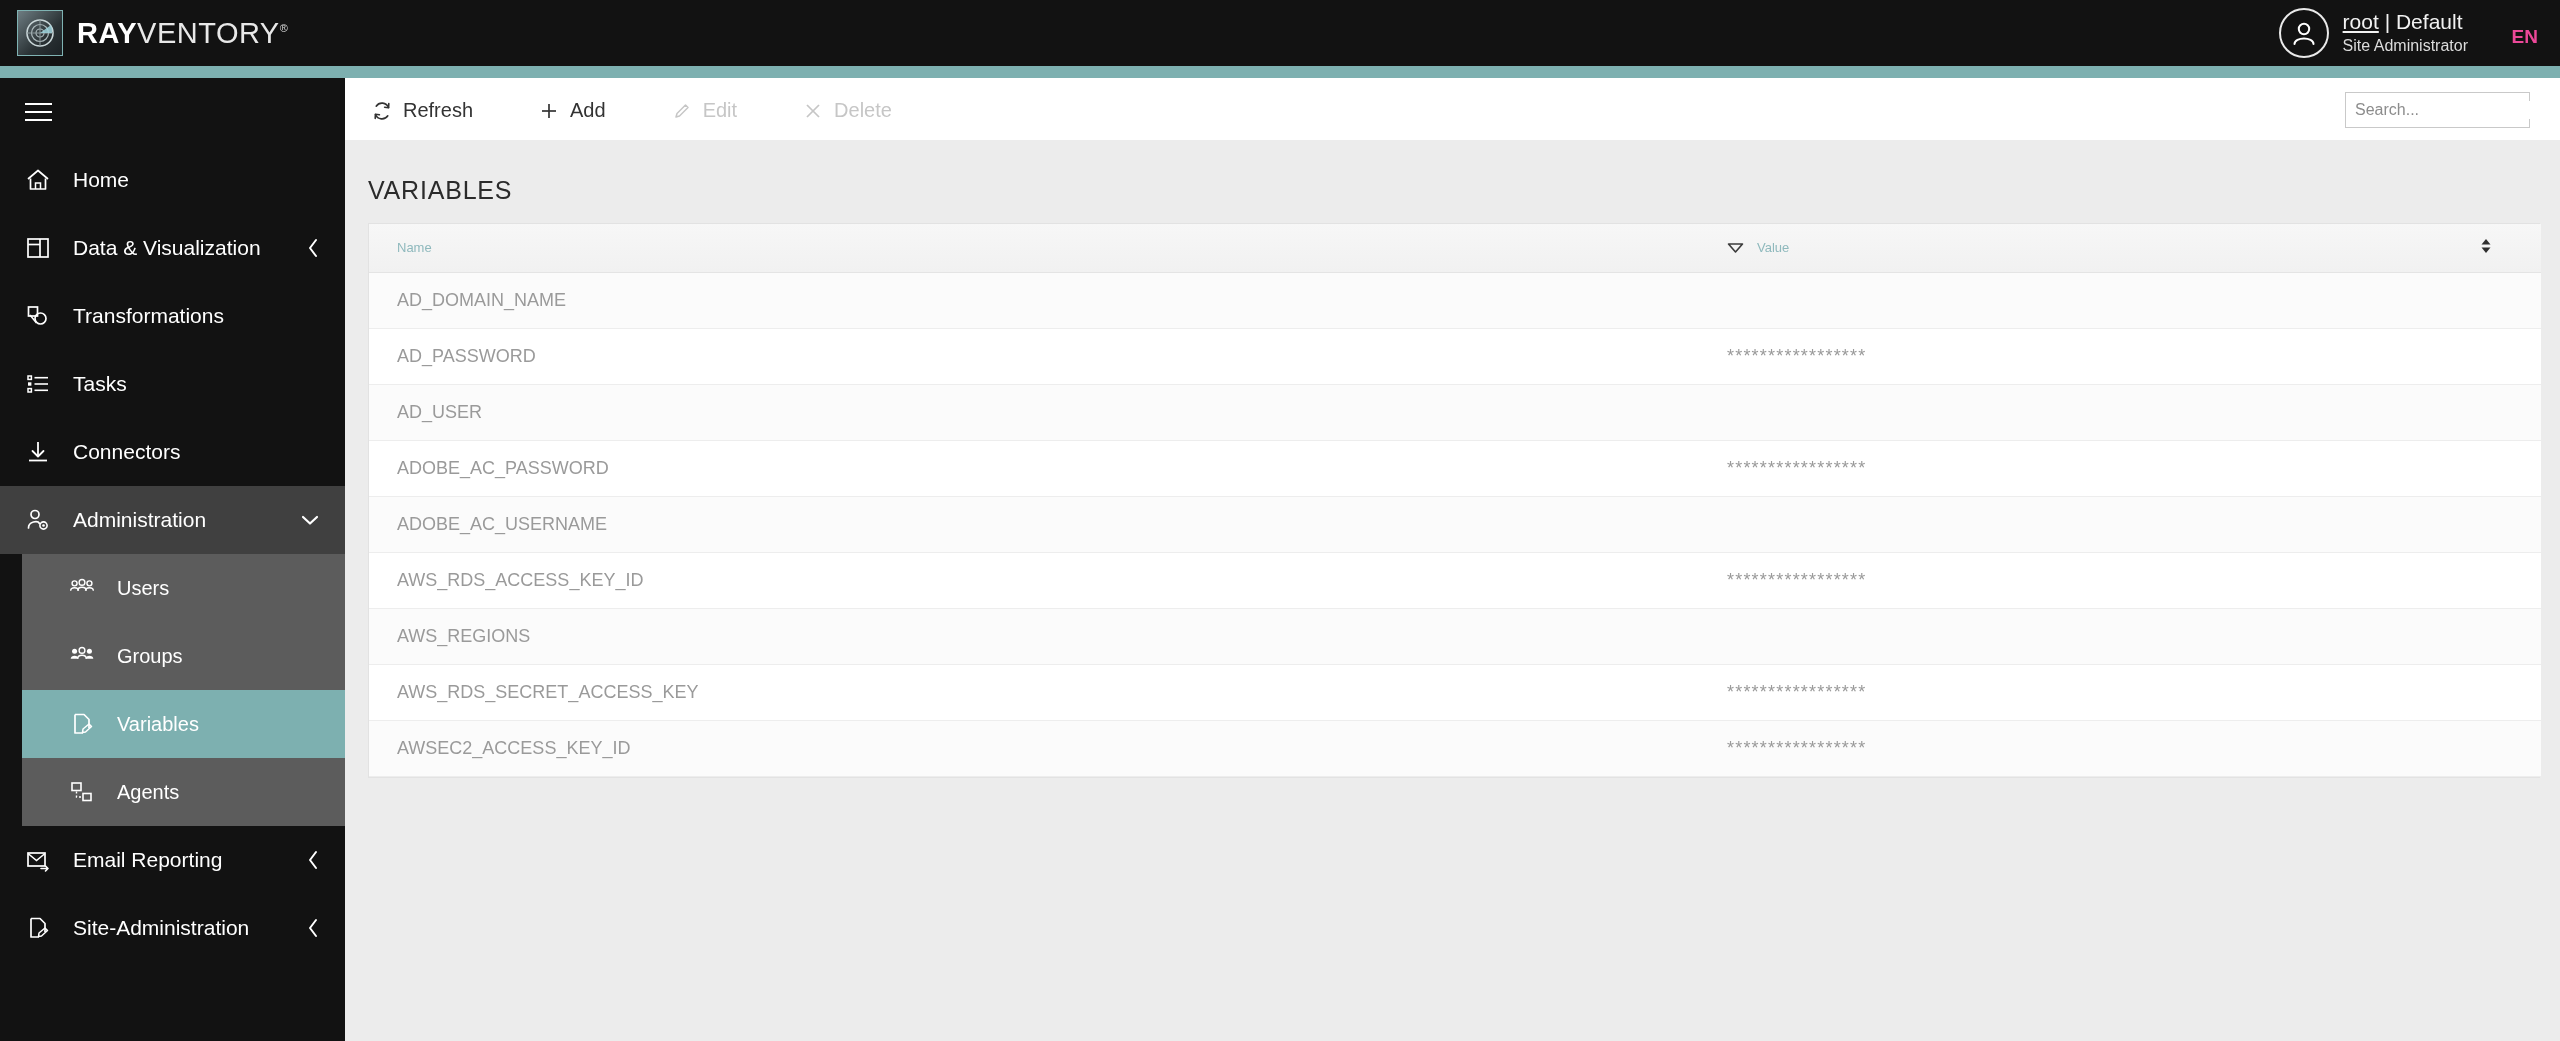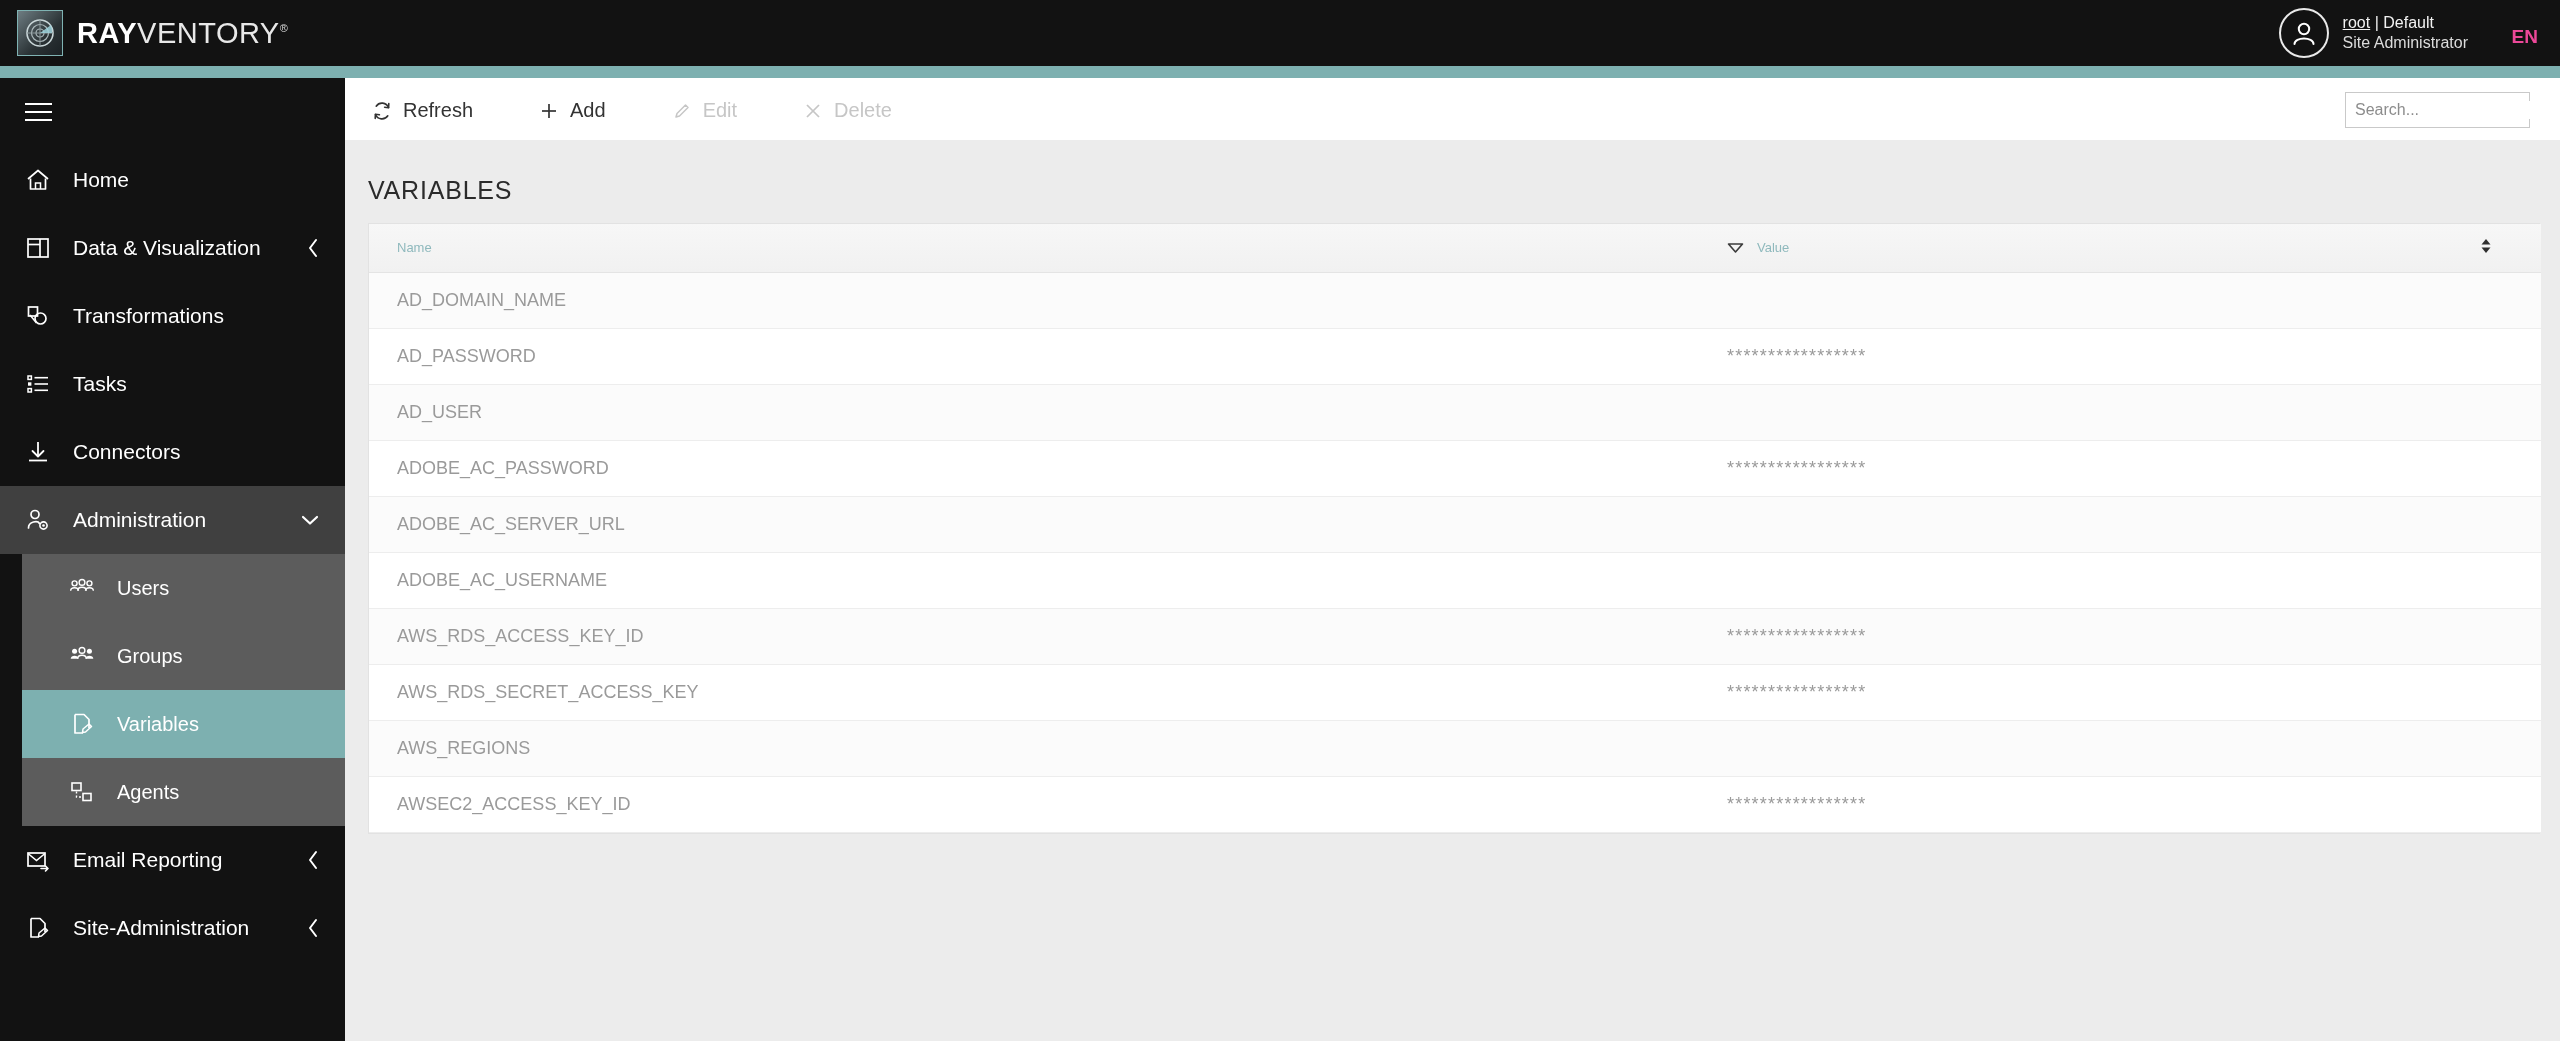--- a/index.html
+++ b/index.html
@@ -33,21 +33,21 @@
   .user-area {
     position: absolute; right: 92px; top: 8px;
     display: flex; align-items: center; gap: 14px;
   }
   .avatar {
     width: 50px; height: 50px; border-radius: 50%;
     border: 2px solid #e9e9e9;
     display: flex; align-items: center; justify-content: center;
   }
   .user-lines { line-height: 1.28; }
-  .user-line1 { font-size: 16px; color: #f2f2f2; white-space: nowrap; }
+  .user-line1 { font-size: 21px; color: #f2f2f2; white-space: nowrap; }
   .user-line1 .uname { text-decoration: underline; }
   .user-line2 { font-size: 16px; color: #dcdcdc; white-space: nowrap; }
   .lang {
     position: absolute; right: 22px; top: 26px;
     font-size: 19px; font-weight: bold; color: #ec4899;
   }
 
   
   .teal-stripe {
     position: absolute; top: 66px; left: 0; width: 2560px; height: 12px;
@@ -495,45 +495,40 @@
             <td>AD_USER</td>
             <td class="mask"></td>
             <td></td>
           </tr>
           <tr>
             <td>ADOBE_AC_PASSWORD</td>
             <td class="mask">*****************</td>
             <td></td>
           </tr>
           <tr>
-            <td>ADOBE_AC_SERVER_URL</td>
-            <td class="mask"></td>
-            <td></td>
-          </tr>
-          <tr>
             <td>ADOBE_AC_USERNAME</td>
             <td class="mask"></td>
             <td></td>
           </tr>
           <tr>
             <td>AWS_RDS_ACCESS_KEY_ID</td>
             <td class="mask">*****************</td>
             <td></td>
           </tr>
           <tr>
+            <td>AWS_REGIONS</td>
+            <td class="mask"></td>
+            <td></td>
+          </tr>
+          <tr>
             <td>AWS_RDS_SECRET_ACCESS_KEY</td>
             <td class="mask">*****************</td>
             <td></td>
           </tr>
           <tr>
-            <td>AWS_REGIONS</td>
-            <td class="mask"></td>
-            <td></td>
-          </tr>
-          <tr>
             <td>AWSEC2_ACCESS_KEY_ID</td>
             <td class="mask">*****************</td>
             <td></td>
           </tr>
         </tbody>
       </table>
 
     </div>
   </div>
 </div>

